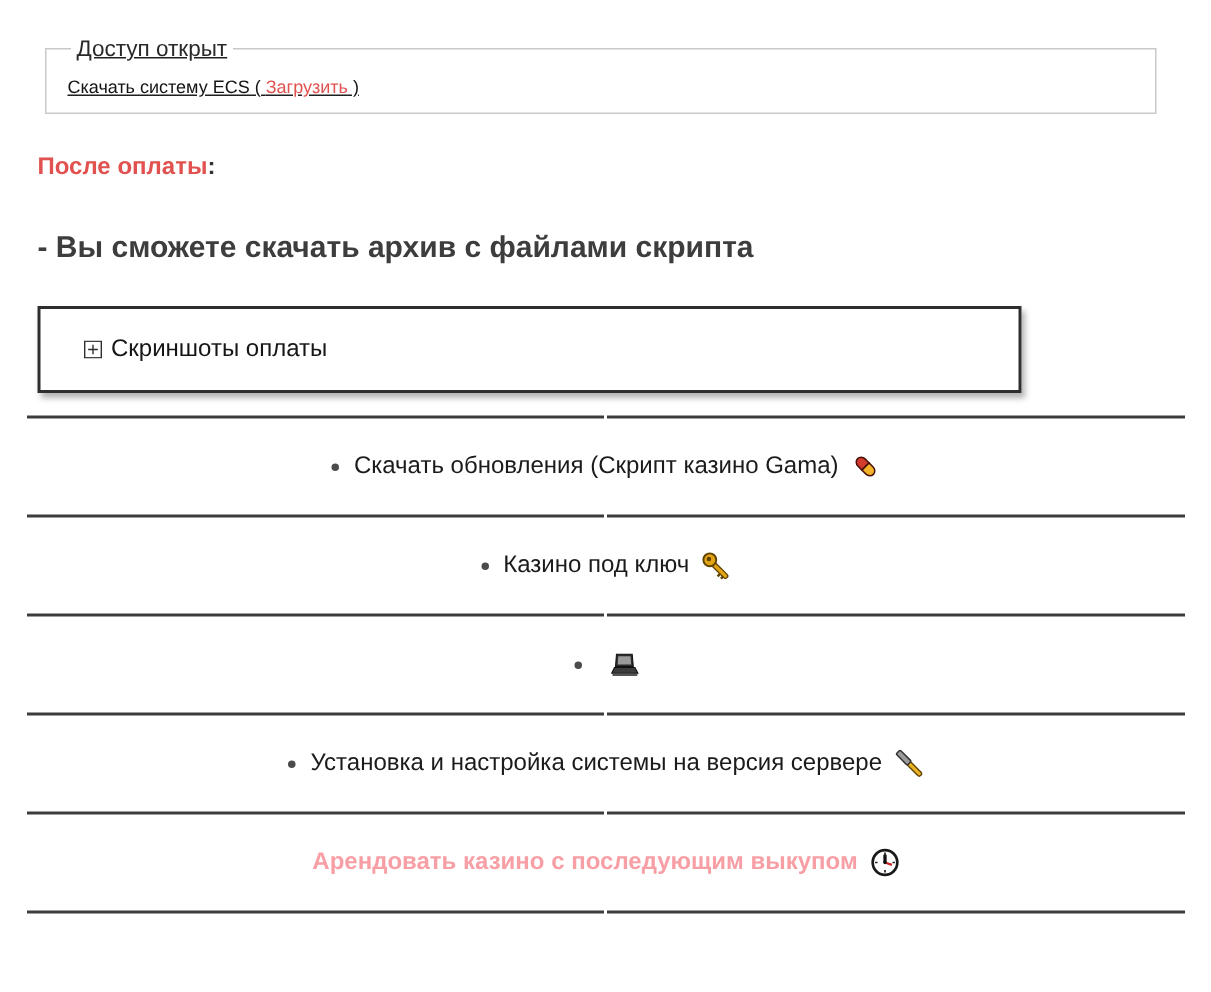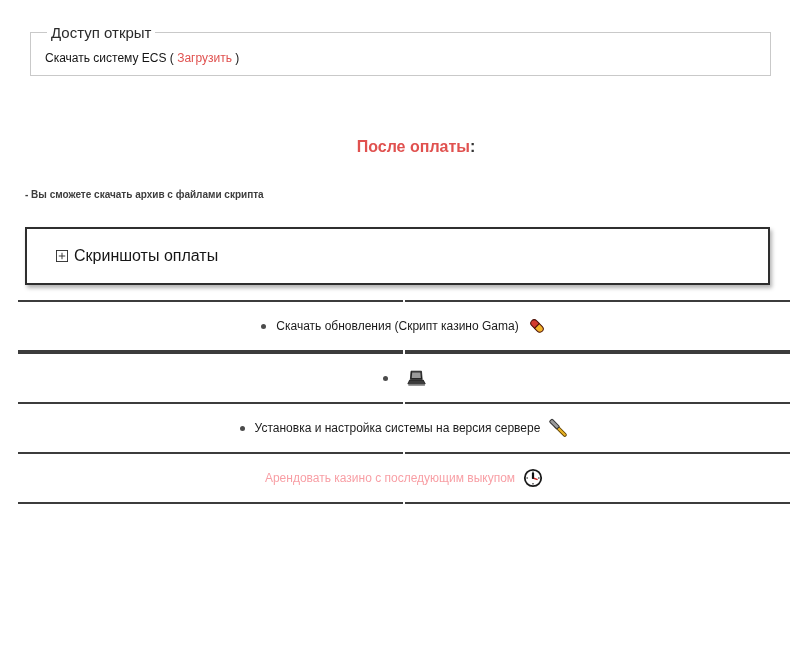--- a/index.html
+++ b/index.html
@@ -6,62 +6,62 @@
   body{
     width:807px;height:661px;background:#ffffff;
     font-family:"Liberation Sans", sans-serif;
     color:#1f1f1f;overflow:hidden;position:relative;
   }
   
   fieldset.access{
     margin:24px 36px 0 30px;
     border:1px solid #c9c9c9;
     padding:4px 14px 14px 14px;
-    height:52px;box-sizing:border-box;
+    height:52px;box-sizing:border-box;text-decoration:underline;
   }
   fieldset.access legend{
     font-size:15px;color:#2a2a2a;padding:0 4px;margin-left:2px;
   }
   .access-line{font-size:12px;color:#141414;margin-top:6px;}
   .download-link{color:var(--accent-red);text-decoration:none;cursor:pointer;}
   
   .after-heading{
-    margin:62px 0 0 25px;font-size:16px;font-weight:bold;color:var(--accent-red);text-align:center;
+    margin:27px 0 0 25px;font-size:16px;font-weight:bold;color:var(--accent-red);
   }
   .after-heading .colon{color:#333333;}
   .after-note{
-    margin:33px 0 0 25px;font-size:10px;font-weight:bold;color:#3d3d3d;
+    margin:33px 0 0 25px;font-size:20px;font-weight:bold;color:#3d3d3d;
   }
   
   .shot-box{
-    margin:27px 0 0 25px;width:745px;height:58px;box-sizing:border-box;
+    margin:27px 0 0 25px;width:656px;height:58px;box-sizing:border-box;
     background:#ffffff;border:2px solid #2e2e2e;
     box-shadow:2px 3px 4px rgba(0,0,0,0.30);
     display:flex;align-items:center;padding-left:29px;cursor:pointer;
   }
   .plus-square{width:12px;height:12px;margin-right:6px;flex:none;display:block;}
   .shot-label{font-size:16px;color:#161616;}
   
   .rows{margin:15px 0 0 18px;width:772px;}
   .divider{
     height:2px;
     background:linear-gradient(to right,
       #3c3c3c 0, #3c3c3c calc(50% - 1px),
       #ffffff calc(50% - 1px), #ffffff calc(50% + 1px),
       #3c3c3c calc(50% + 1px), #3c3c3c 100%);
   }
   .row{
-    height:48px;display:flex;align-items:center;justify-content:center;
-    font-size:12px;color:#1b1b1b;cursor:pointer;
+    height:64px;display:flex;align-items:center;justify-content:center;
+    font-size:16px;color:#1b1b1b;cursor:pointer;
   }
   .row .bullet{
     width:5px;height:5px;border-radius:50%;background:#4b4b4b;
     margin-right:10px;flex:none;
   }
-  .row.highlight{font-weight:normal;color:var(--pink);}
+  .row.highlight{font-weight:bold;color:var(--pink);}
   .emoji{width:20px;height:20px;margin-left:8px;flex:none;display:block;}
   .emoji svg{width:100%;height:100%;display:block;}
 </style>
 </head>
 <body>
 
 <fieldset class="access">
   <legend>Доступ открыт</legend>
   <div class="access-line"><span>Скачать систему ECS ( </span><a class="download-link">Загрузить</a><span> )</span>
   </div>
@@ -88,20 +88,33 @@
       <span class="emoji">
         <svg viewBox="0 0 20 20">
           <g transform="rotate(-45 10 10)">
             <path d="M6.6 10 v-3.8 a3.4 3.6 0 0 1 6.8 0 V10 Z" fill="#d23b2e" stroke="#4a1008" stroke-width="1"></path>
             <path d="M6.6 10 h6.8 v3.8 a3.4 3.6 0 0 1 -6.8 0 Z" fill="#f2b32a" stroke="#4a1008" stroke-width="1"></path>
           </g>
         </svg>
       </span>
     </div>
     <div class="divider"></div>
+    <div class="row">
+      <span class="bullet"></span>
+      <span>Казино под ключ</span>
+      <span class="emoji">
+        <svg viewBox="0 0 20 20">
+          <path d="M8.8 9.2 L16.6 17" stroke="#5f4100" stroke-width="4" stroke-linecap="round"></path>
+          <path d="M8.8 9.2 L16.6 17" stroke="#e2a414" stroke-width="2.2" stroke-linecap="round"></path>
+          <path d="M13.2 15.4 l-1.8 1.8 M15.2 17.2 l-1.6 1.6" stroke="#5f4100" stroke-width="1.6"></path>
+          <circle cx="6.2" cy="6.2" r="4.3" fill="#e2a414" stroke="#5f4100" stroke-width="1.3"></circle>
+          <circle cx="5.6" cy="5.6" r="1.5" fill="#5f4100"></circle>
+        </svg>
+      </span>
+    </div>
     <div class="divider"></div>
     <div class="row">
       <span class="bullet"></span>
       <span class="emoji">
         <svg viewBox="0 0 22 20">
           <path d="M5.5 2.5 h11.5 l0.8 9 H4.8 Z" fill="#2b2b2b" stroke="#111" stroke-width="0.8"></path>
           <path d="M6.8 4 h9 l0.5 6 H6.3 Z" fill="#9a9a9a"></path>
           <path d="M4 12.2 h15 l2.2 4.2 H2 Z" fill="#3c3c3c" stroke="#111" stroke-width="0.8"></path>
           <path d="M2.6 17.2 h18.2 v1 H2.6 Z" fill="#1d1d1d"></path>
         </svg>

